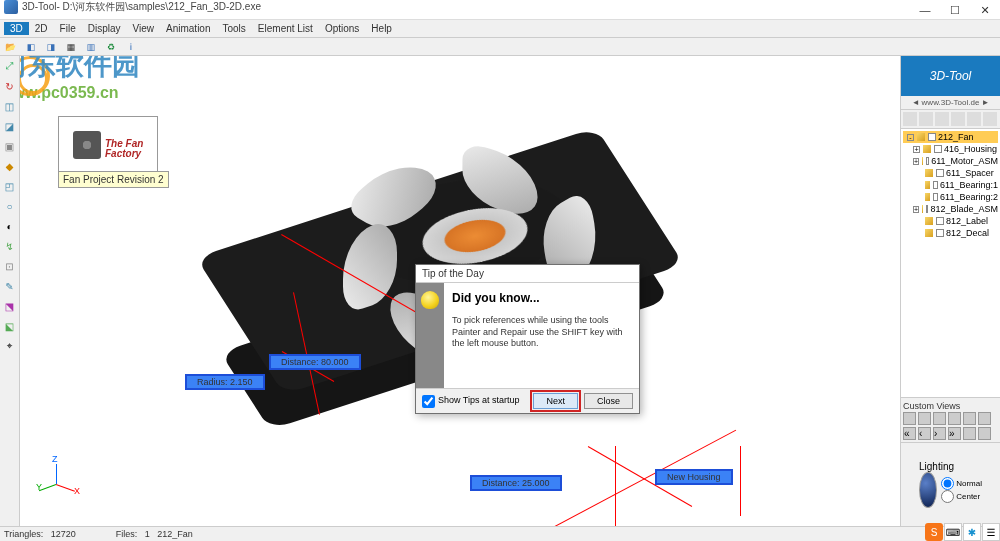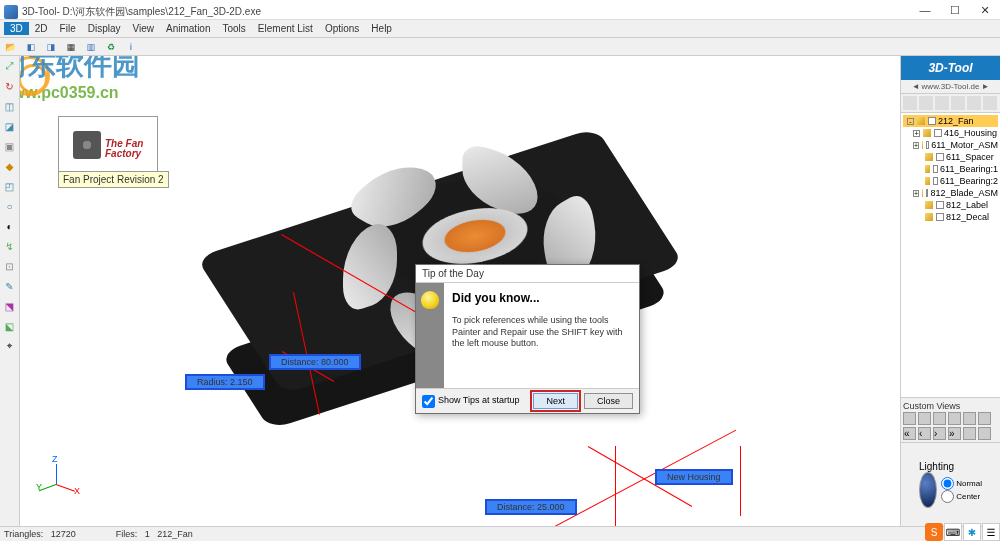--- a/index.html
+++ b/index.html
@@ -1,18 +1,18 @@
 <!DOCTYPE html>
 <html><head>
 <meta charset="utf-8">
 <style>
 * { margin: 0; padding: 0; box-sizing: border-box; font-family: "Segoe UI", Tahoma, sans-serif; }
 body { width: 1000px; height: 541px; background: #fff; overflow: hidden; font-size: 10px; position: relative; }
 
-.titlebar { height: 20px; background: #fff; border-bottom: 1px solid #ddd; display: flex; align-items: flex-end; padding: 0 4px; position: relative; }
+.titlebar { height: 20px; background: #fff; border-bottom: 1px solid #ddd; display: flex; align-items: flex-start; padding: 0 4px; position: relative; }
 .titlebar .icon { width: 14px; height: 14px; margin-right: 4px; background: linear-gradient(135deg,#4a90d9,#2c5fa0); border-radius: 2px; }
 .titlebar .title { font-size: 10px; color: #444; }
 .win-controls { position: absolute; right: 0; top: 0; display: flex; }
 .win-controls div { width: 30px; height: 20px; display: flex; align-items: center; justify-content: center; font-size: 11px; color: #333; cursor: pointer; }
 
 .menubar { height: 18px; background: #f0f0f0; display: flex; align-items: center; padding-left: 4px; border-bottom: 1px solid #ccc; }
 .menubar span { padding: 0 6px; font-size: 10px; color: #333; cursor: pointer; }
 .menubar .tab3d { background: #1a7abf; color: #fff; padding: 1px 6px; }
 
 .toolbar2 { height: 18px; background: #f0f0f0; border-bottom: 1px solid #ccc; display: flex; align-items: center; padding-left: 4px; gap: 6px; }
@@ -58,21 +58,21 @@
 .rl2 { left: 138px; top: 270px; width: 60px; height: 1px; transform: rotate(30deg); }
 .rl3 { left: 166px; top: 195px; width: 1px; height: 125px; transform: rotate(-12deg);}
 .rl4 { left: 440px; top: 380px; width: 120px; height: 1px; transform: rotate(30deg);}
 .rl5 { left: 370px; top: 390px; width: 240px; height: 1px; transform: rotate(-28deg);}
 .rl6 { left: 475px; top: 350px; width: 1px; height: 115px; }
 .rl7 { left: 600px; top: 350px; width: 1px; height: 70px; }
 
 .dimlabel { position: absolute; background: #3b82f6; border: 2px solid #1d4ed8; padding: 1px 10px; font-size: 9px; color: #333; }
 .dl1 { left: 249px; top: 298px; }
 .dl2 { left: 165px; top: 318px; }
-.dl3 { left: 465px; top: 419px; margin-top: 24px; }
+.dl3 { left: 450px; top: 419px; }
 .dl4 { left: 635px; top: 413px; }
 
 
 .axis { position: absolute; left: 22px; bottom: 22px; width: 40px; height: 40px; }
 .axis .z { position: absolute; left: 14px; top: 0; width: 1px; height: 20px; background: #0066ff; }
 .axis .x { position: absolute; left: 14px; top: 20px; width: 20px; height: 1px; background: #ff0000; transform-origin: left; transform: rotate(20deg);}
 .axis .y { position: absolute; left: 14px; top: 20px; width: 18px; height: 1px; background: #00aa00; transform-origin: left; transform: rotate(160deg);}
 .axis .lz { position: absolute; left: 10px; top: -10px; font-size: 9px; color: #0066ff; }
 .axis .lx { position: absolute; left: 32px; top: 22px; font-size: 9px; color: #ff0000; }
 .axis .ly { position: absolute; left: -6px; top: 18px; font-size: 9px; color: #00aa00; }
@@ -85,21 +85,21 @@
 .dlg-bulb { width: 18px; height: 18px; background: radial-gradient(circle at 40% 35%,#fff59b,#f4d321 55%,#caa405); border-radius: 50% 50% 45% 45%; position: relative; }
 .dlg-right { flex: 1; background: #fff; padding: 8px; }
 .dlg-heading { font-size: 12px; font-weight: bold; margin-bottom: 10px; }
 .dlg-text { font-size: 9px; color: #333; line-height: 1.3; margin-bottom: 30px; }
 .dlg-footer { display: flex; align-items: center; padding: 4px 6px; gap: 6px; border-top: 1px solid #ccc; }
 .dlg-footer label { font-size: 9px; display: flex; align-items: flex-start; gap: 3px; flex: 1; }
 .dlg-footer button { font-size: 9px; padding: 2px 12px; background: #e8e8e8; border: 1px solid #919191; cursor: pointer; }
 .dlg-footer button.highlight { outline: 2px solid #cf2424; outline-offset: 1px; background: #dceaf8; border-color: #6a9fd6;}
 
 
-.rp-logo { height: 24px; background: #1a7abf; color: #fff; display: flex; align-items: center; justify-content: center; font-size: 12px; font-weight: bold; font-style: italic; }
+.rp-logo { height: 40px; background: #1a7abf; color: #fff; display: flex; align-items: center; justify-content: center; font-size: 12px; font-weight: normal; font-style: italic; }
 .rp-url { height: 14px; background: #f0f0f0; font-size: 8px; text-align: center; color: #555; border-bottom: 1px solid #ccc; display: flex; align-items: center; justify-content: center; gap:2px;}
 .rp-url .back,.rp-url .fwd { font-size:8px; color:#555;}
 .rp-icons { display: flex; flex-wrap: wrap; padding: 2px; gap: 2px; border-bottom: 1px solid #ccc; }
 .rp-icons div { width: 14px; height: 14px; background: #ddd; }
 .rp-tree { flex: 1; background: #fff; font-size: 9px; padding: 2px; overflow: hidden; }
 .rp-tree .node { padding: 1px 0 1px 10px; white-space: nowrap; display: flex; align-items: center; gap: 2px; }
 .rp-tree .sel { background: #ffcc55; }
 .rp-tree .node.d1 { padding-left: 4px; }
 .rp-tree .box { width: 7px; height: 7px; border: 1px solid #888; display: inline-flex; align-items: center; justify-content:center; font-size:7px; line-height:1; margin-right:1px;}
 .rp-tree .cube { width: 8px; height: 8px; background: linear-gradient(135deg,#f8d668,#d8a020); display:inline-block; margin-right:1px;}

